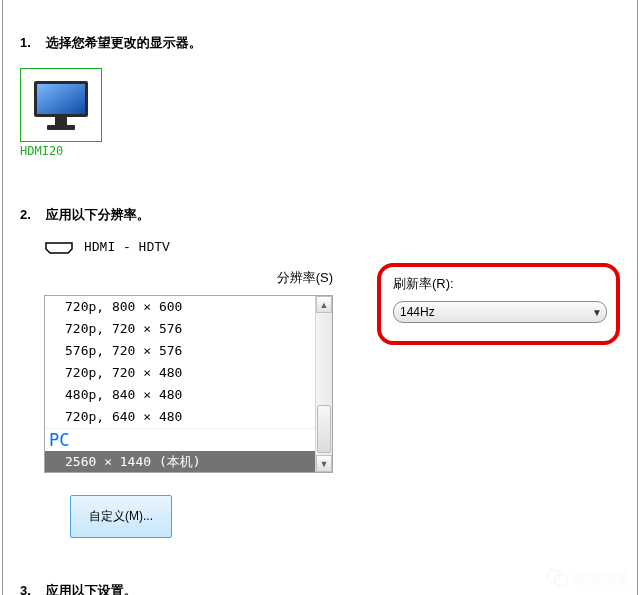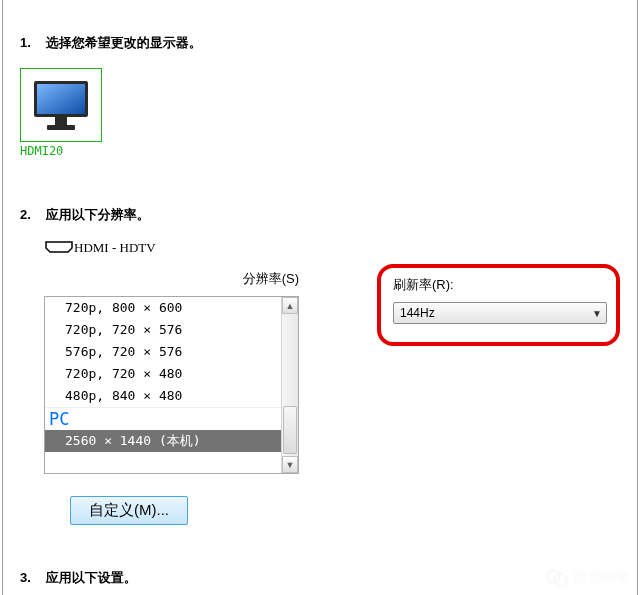--- a/index.html
+++ b/index.html
@@ -54,23 +54,23 @@
       font-size: 12px;
       margin-top: 2px;
       font-family: "SimSun", monospace;
     }
     
     .step2 { margin-top: 48px; }
     .connector-row { margin-left: 24px; }
     .connector-line {
       margin-top: 10px;
       display: flex;
-      align-items: flex-start;
-      gap: 0;
-      font-family: Liberation Serif, serif;
+      align-items: flex-end;
+      gap: 10px;
+      font-family: Liberation Mono, monospace;
     }
     .hdmi-icon { width: 30px; height: 14px; }
     .res-ref-row {
       margin-top: 14px;
       margin-left: 24px;
       display: flex;
       gap: 44px;
       align-items: flex-start;
     }
     .res-col { width: 310px; }
@@ -134,46 +134,45 @@
       border-radius: 2px;
     }
     
     .refresh-col {
       position: relative;
       padding: 8px 12px 18px 12px;
       border: 4px solid #e20000;
       border-radius: 16px;
       margin-top: -6px;
       width: 243px;
-      margin-left: 34px;
     }
     .refresh-label { margin-bottom: 8px; }
     .combo {
       height: 22px;
       width: 214px;
       background: linear-gradient(#fcfcfc,#e4e4e4);
       border: 1px solid #8a8a8a;
-      border-radius: 2px;
+      border-radius: 10px;
       display: flex;
       align-items: center;
       justify-content: space-between;
       padding: 0 4px 0 6px;
       font-size: 12px;
     }
     .combo .arrow { font-size: 10px; color: #333; }
     
     .custom-btn-wrap { margin-top: 22px; margin-left: 26px; }
     .custom-btn {
       display: inline-block;
-      padding: 4px 18px;
+      padding: 12px 18px;
       background: linear-gradient(#e9f5ff,#c7e6fb);
       border: 1px solid #4aa3e0;
       border-radius: 2px;
       color: #000;
-      font-size: 15px;
+      font-size: 12px;
       cursor: pointer;
     }
     .step3 { margin-top: 44px; }
     
     .watermark {
       position: absolute;
       right: 10px;
       bottom: 8px;
       display: flex;
       align-items: center;
@@ -235,20 +234,21 @@
     <div class="res-ref-row">
       <div class="res-col">
         <div class="res-label">分辨率(S)</div>
         <div class="res-listbox">
           <div class="res-items">
             <div class="res-item">720p, 800 × 600</div>
             <div class="res-item">720p, 720 × 576</div>
             <div class="res-item">576p, 720 × 576</div>
             <div class="res-item">720p, 720 × 480</div>
             <div class="res-item">480p, 840 × 480</div>
+            <div class="res-item">720p, 640 × 480</div>
             <div class="res-group">PC</div>
             <div class="res-item selected">2560 × 1440 (本机)</div>
           </div>
           <div class="scrollbar">
             <div class="sb-btn">▲</div>
             <div class="sb-track">
               <div class="sb-thumb"></div>
             </div>
             <div class="sb-btn">▼</div>
           </div>

